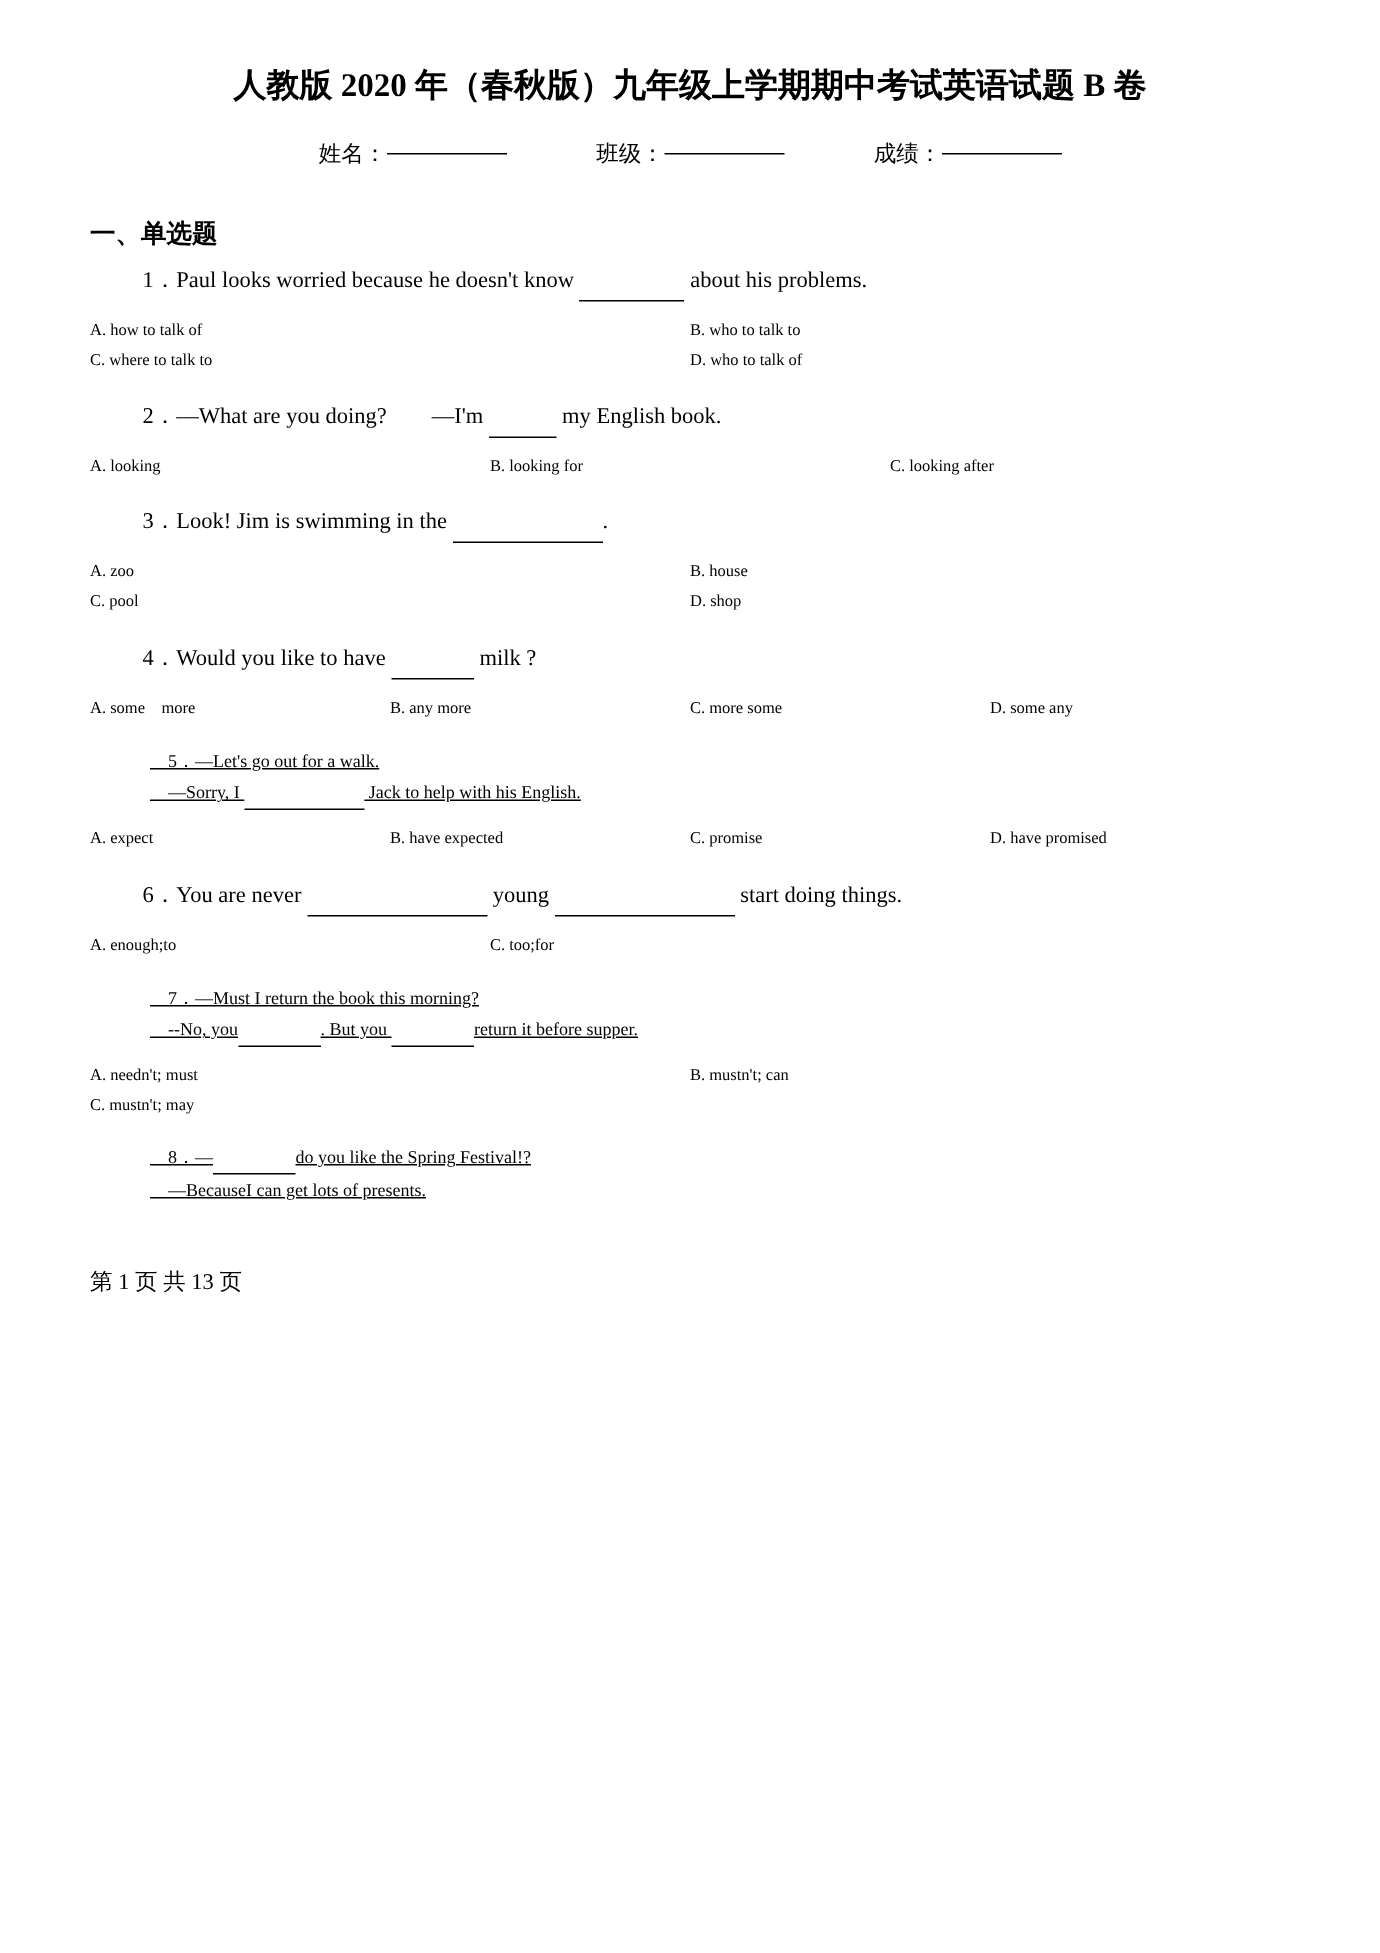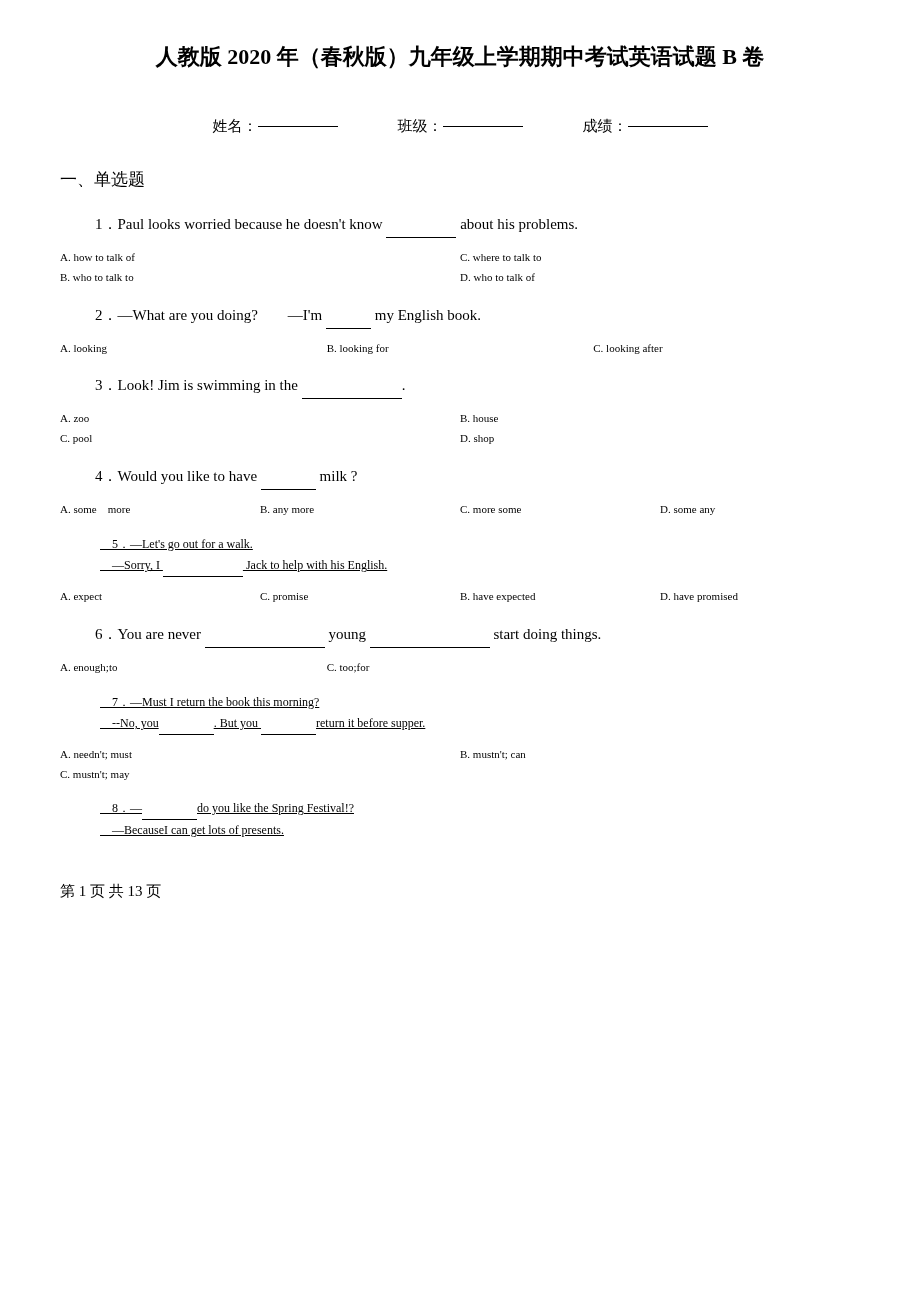--- a/index.html
+++ b/index.html
@@ -13,21 +13,21 @@
       font-size: 15px;
       color: #000;
       width: 920px;
       min-height: 1302px;
       padding: 40px 60px 60px 60px;
     }
     .page-title {
       text-align: center;
       font-size: 22px;
       font-weight: bold;
-      margin-bottom: 44px;
+      margin-bottom: 20px;
       line-height: 1.5;
     }
     .info-row {
       display: flex;
       justify-content: center;
       gap: 60px;
       margin-bottom: 32px;
       font-size: 15px;
     }
     .info-item {
@@ -35,22 +35,22 @@
       align-items: center;
       gap: 0;
     }
     .info-underline {
       display: inline-block;
       width: 80px;
       border-bottom: 1px solid #000;
     }
     .section-title {
       font-size: 17px;
-      font-weight: normal;
-      margin-bottom: 20px;
+      font-weight: bold;
+      margin-bottom: 7px;
     }
     .question {
       margin-bottom: 10px;
       padding-left: 20px;
       line-height: 1.8;
       font-size: 15px;
     }
     .question-text {
       margin-bottom: 6px;
     }
@@ -144,22 +144,22 @@
 
 <div class="section-title">一、单选题</div>
 
 <div class="question">
   <div class="question-text">
     <span>　1．Paul looks worried because he doesn't know </span><span class="blank"></span><span> about his problems.</span>
   </div>
 </div>
 <div class="options-row">
   <div class="option option-2col">A. how to talk of</div>
+  <div class="option option-2col">B. who to talk to</div>
   <div class="option option-2col">C. where to talk to</div>
-  <div class="option option-2col">B. who to talk to</div>
   <div class="option option-2col">D. who to talk of</div>
 </div>
 
 <div class="question">
   <div class="question-text">
     <span>　2．—What are you doing?　　—I'm </span><span class="blank-short"></span><span> my English book.</span>
   </div>
 </div>
 <div class="options-row">
   <div class="option option-3col">A. looking</div>
@@ -192,22 +192,22 @@
 </div>
 
 <div class="question">
   <div class="question-text">
     <div class="dialog-line">　5．—Let's go out for a walk.</div>
     <div class="dialog-line">　—Sorry, I <span class="blank-medium"></span> Jack to help with his English.</div>
   </div>
 </div>
 <div class="options-row">
   <div class="option option-4col">A. expect</div>
+  <div class="option option-4col">B. have expected</div>
   <div class="option option-4col">C. promise</div>
-  <div class="option option-4col">B. have expected</div>
   <div class="option option-4col">D. have promised</div>
 </div>
 
 <div class="question">
   <div class="question-text">
     <span>　6．You are never </span><span class="blank-xlong"></span><span> young </span><span class="blank-xlong"></span><span> start doing things.</span>
   </div>
 </div>
 <div class="options-row">
   <div class="option option-3col">A. enough;to</div>

